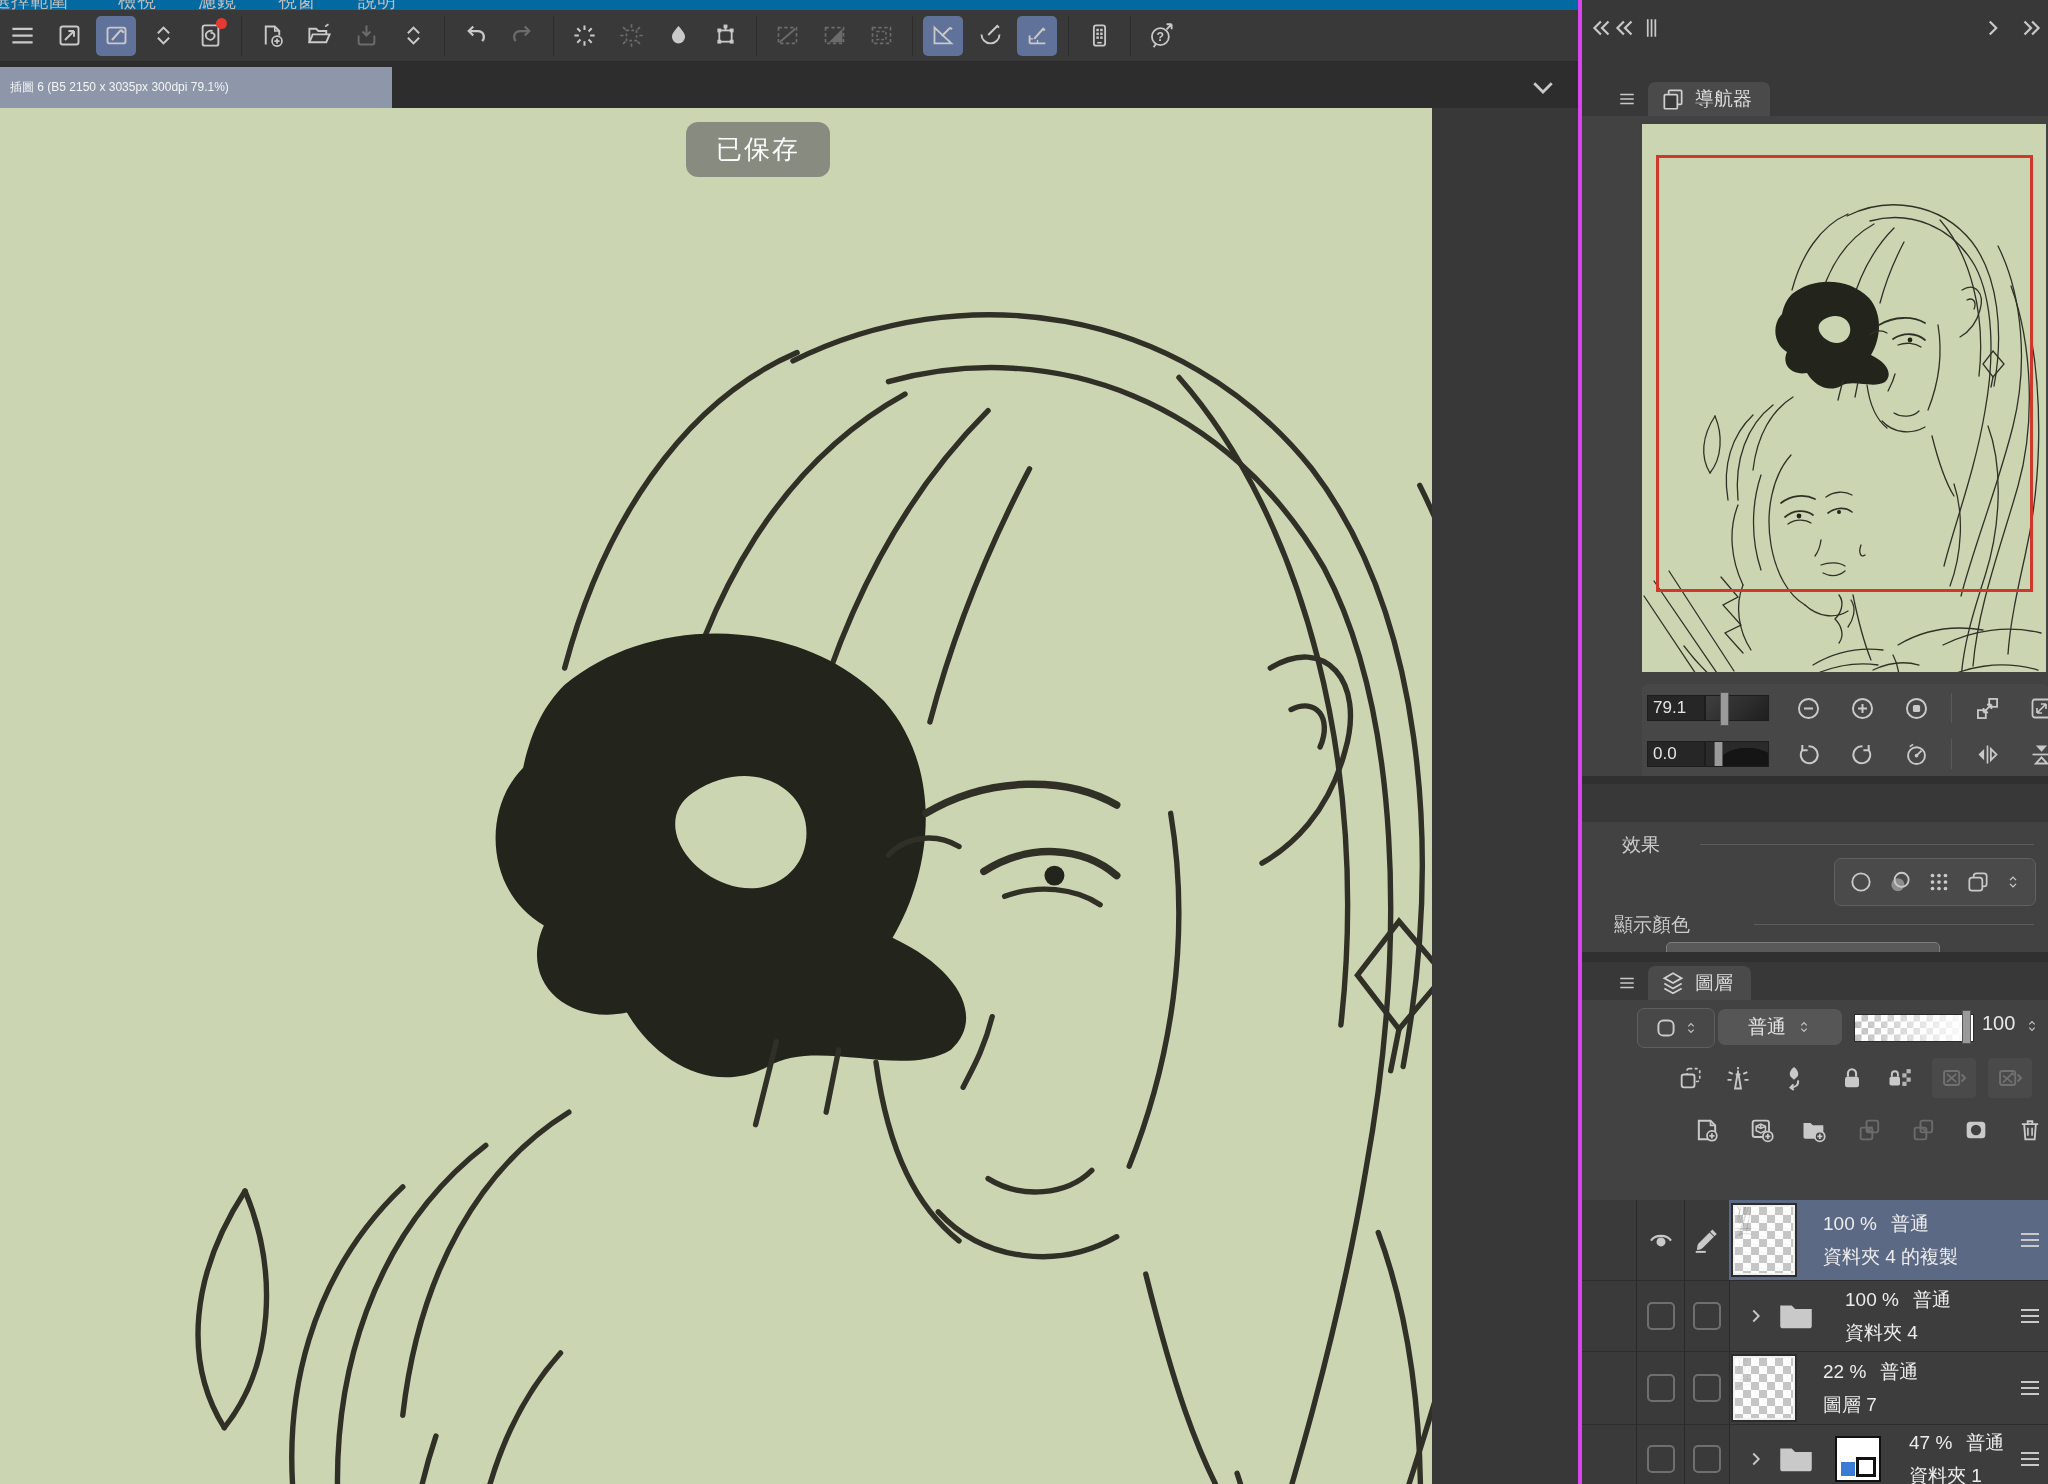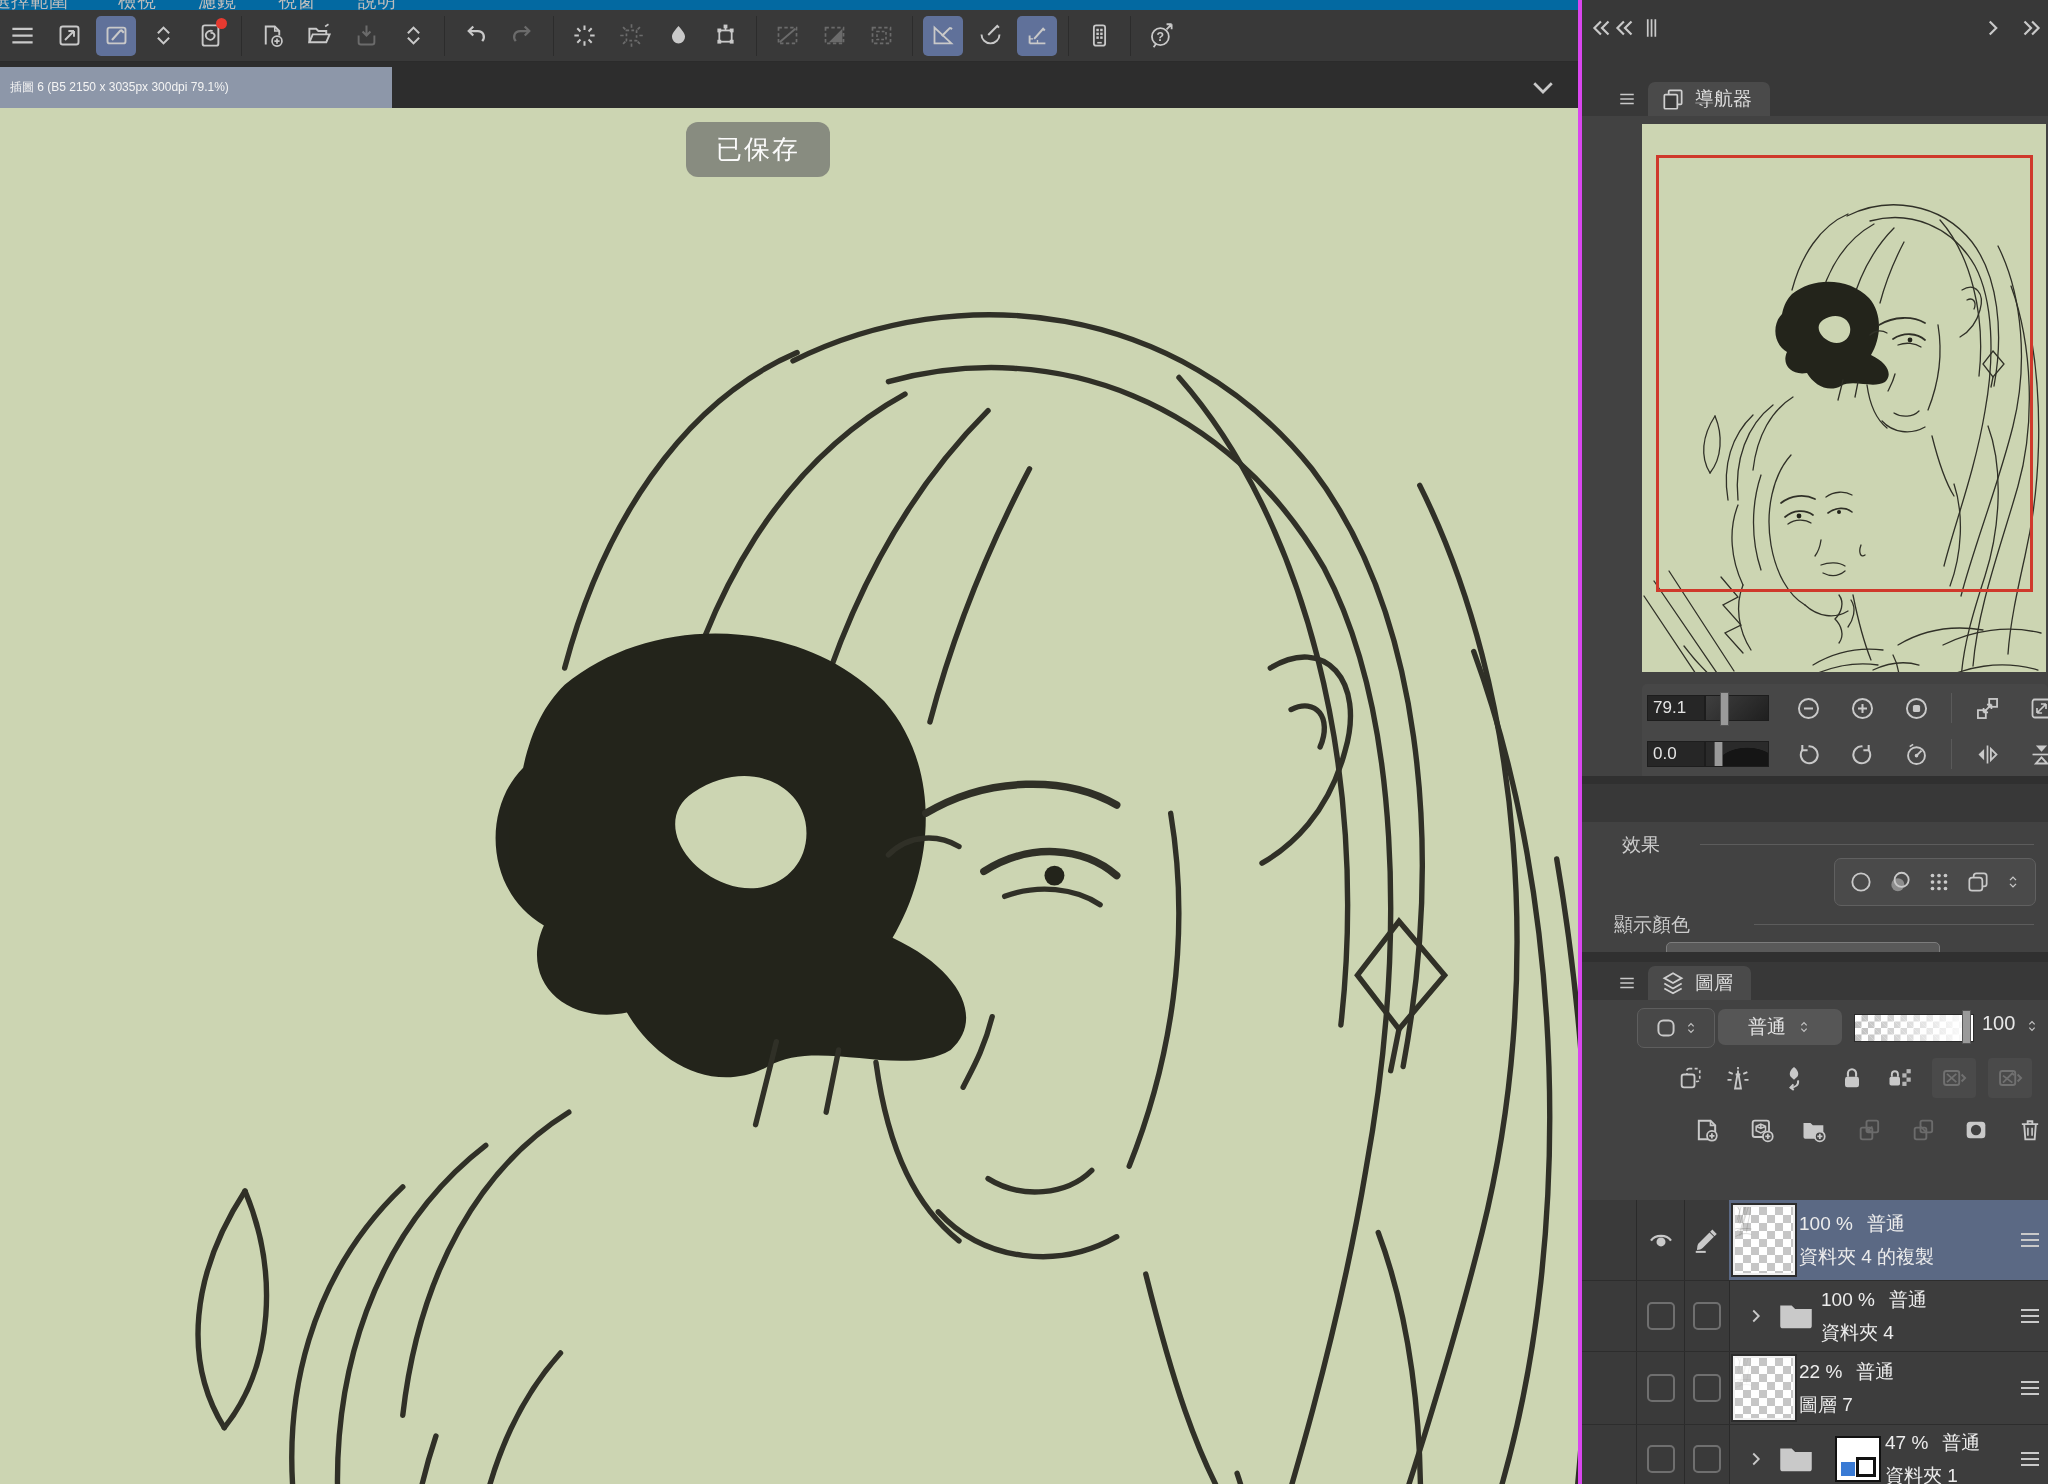--- a/index.html
+++ b/index.html
@@ -22,21 +22,21 @@
   .tsep{width:1px;height:40px;background:#2c2c2c;margin:0 10px 0 4px;flex:0 0 auto}
   .badge{position:absolute;top:2px;right:3px;width:11px;height:11px;border-radius:50%;background:#e63a30}
   
   #tabbar{left:0;top:62px;width:1578px;height:46px;background:#2d2d2d}
   #doctab{left:0;top:5px;height:41px;width:392px;background:#8d97a9;display:flex;align-items:center;
           padding-left:10px;box-sizing:border-box}
   #doctab span{font-size:12px;color:#f4f4f4;white-space:nowrap}
   #tab-chevron{left:1528px;top:10px;color:#8a8a8a}
   #tab-chevron .ic{width:30px;height:30px}
   
-  #canvas{left:0;top:108px;width:1578px;height:1376px;background:#ccd5b2;overflow:hidden}
+  #canvas{left:0;top:108px;width:1432px;height:1376px;background:#ccd5b2;overflow:hidden}
   #toast{left:686px;top:14px;background:rgba(130,134,124,.92);border-radius:12px;padding:10px 30px;
          font-size:26px;color:#fbfbfb;letter-spacing:2px}
   
   #dock{left:1578px;top:0;width:470px;height:1484px;background:#383838;border-left:4px solid #d946ef;box-sizing:border-box}
   #dockhead{left:0;top:12px;width:470px;height:36px}
   #dockhead .dh{position:absolute;top:3px;color:#8f8f8f}
   .panel-tabrow{position:absolute;left:0;width:470px;height:34px}
   .panel-menu{position:absolute;left:34px;top:8px;width:22px;height:18px;color:#a0a0a0}
   .panel-menu .ic{width:22px;height:18px}
   .ptab{position:absolute;left:66px;top:0;height:34px;background:#4a4a4a;border-radius:7px 7px 0 0;
@@ -93,21 +93,21 @@
   .lyr .colzone{position:absolute;left:0;top:0;bottom:0;width:147px;background:#3a3a3a}
   .lyr .c1{position:absolute;left:54px;top:0;bottom:0;width:47px;border-left:1px solid #2a2a2a;border-right:1px solid #2a2a2a;
            display:flex;align-items:center;justify-content:center}
   .lyr .c2{position:absolute;left:102px;top:0;bottom:0;width:45px;border-right:1px solid #2a2a2a;
            display:flex;align-items:center;justify-content:center}
   .lyr .main{position:absolute;left:147px;right:0;top:0;bottom:0;display:flex;align-items:center}
   .lyr.selected .main{background:#5b6984}
   .chk{width:24px;height:24px;border:2px solid #6f6f6f;border-radius:5px}
   .lthumb{width:62px;height:88%;border:2px solid #f0f0f0;outline:2px solid #2c2c2c;box-sizing:border-box;
           margin-left:4px;flex:0 0 auto;overflow:hidden;position:relative}
-  .ltext{margin-left:4px;display:flex;flex-direction:column;gap:7px;flex:1 1 auto}
+  .ltext{margin-left:28px;display:flex;flex-direction:column;gap:7px;flex:1 1 auto}
   .ltext .l1,.ltext .l2{font-size:19px;color:#ececec;white-space:nowrap;display:flex;align-items:center;gap:6px}
   .lhandle{margin-right:10px;color:#cfcfcf;flex:0 0 auto}
   .lhandle .ic{width:24px;height:22px}
   .expander{color:#c9c9c9;margin-left:16px;flex:0 0 auto}
   .expander .ic{width:22px;height:22px}
   .foldic{color:#b9b9b9;margin-left:8px;flex:0 0 auto}
   .foldic .ic{width:42px;height:38px}
   .colorchip{width:42px;height:42px;background:#fff;border:2px solid #111;margin-left:18px;position:relative;flex:0 0 auto}
   .colorchip .b1{position:absolute;left:4px;bottom:4px;width:14px;height:14px;background:#3a7bd5}
   .colorchip .b2{position:absolute;right:3px;bottom:3px;width:14px;height:14px;background:#fff;border:3px solid #111}

